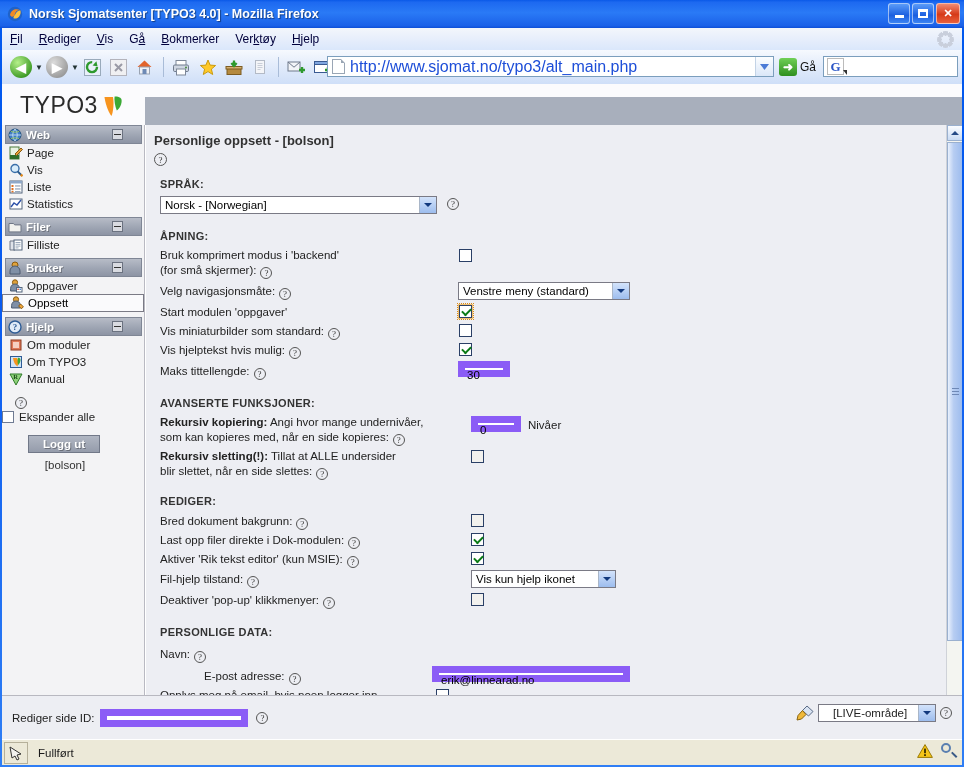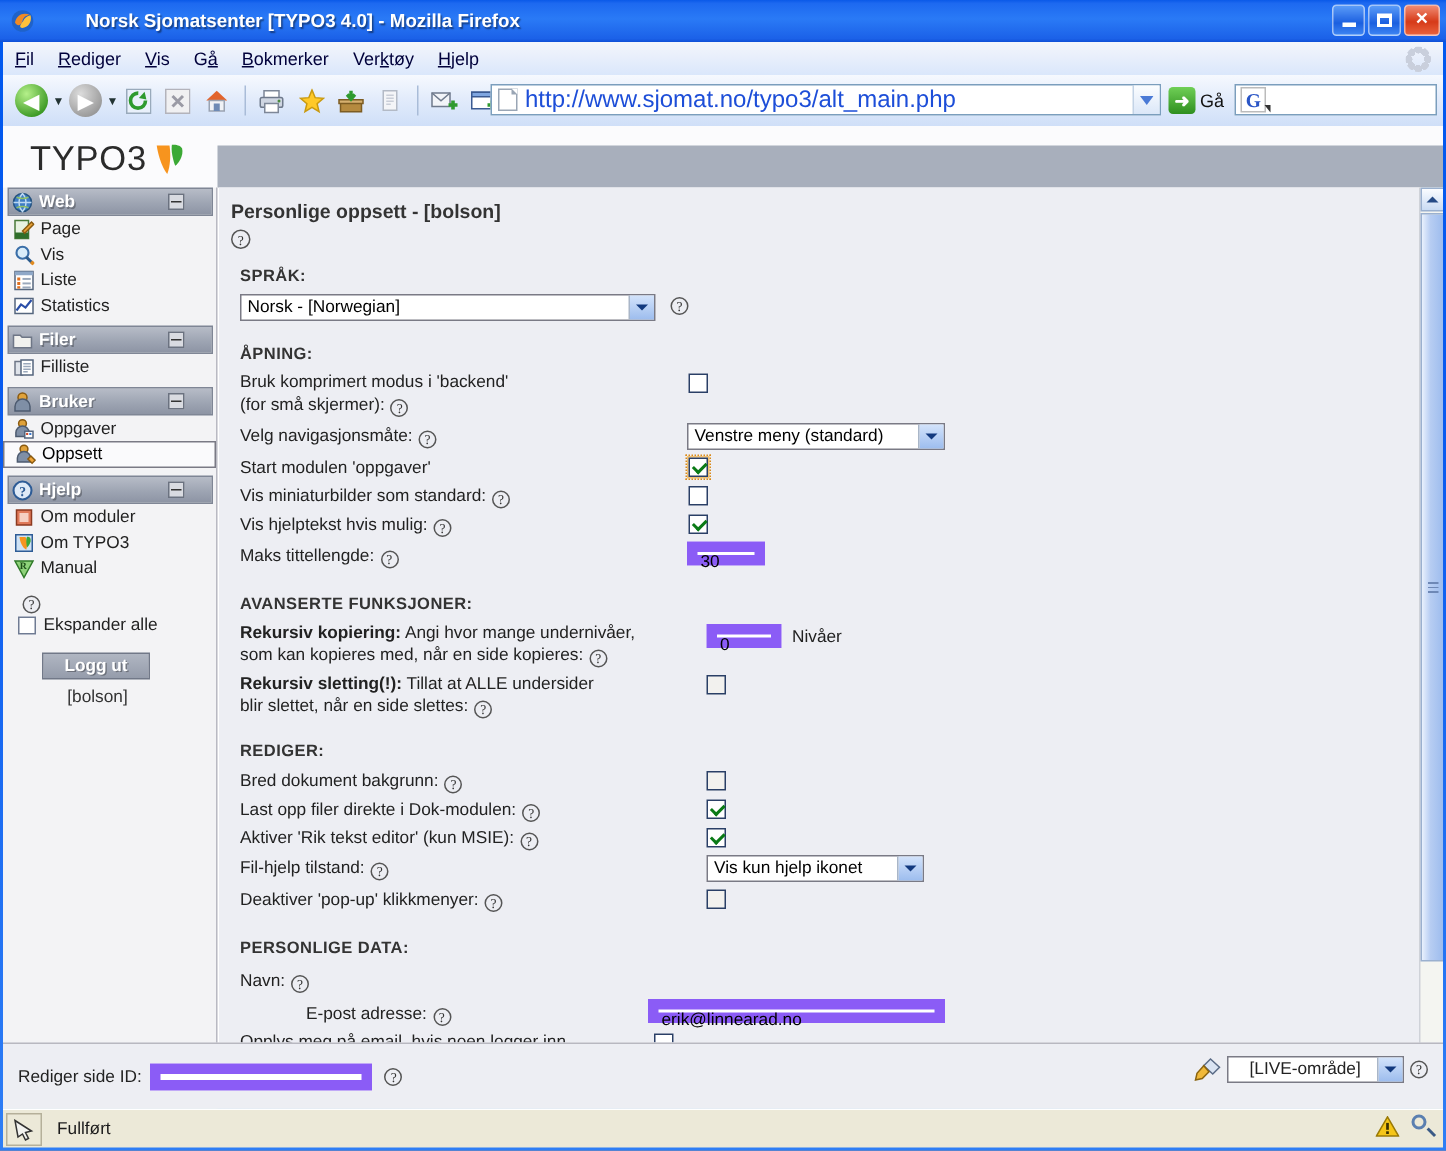--- a/index.html
+++ b/index.html
@@ -12,21 +12,21 @@
   
   #window{
     position:absolute;left:0;top:0;width:964px;height:767px;
     background:linear-gradient(180deg,#0058ee 0%,#0a5bef 40%,#2f7ef5 100%);
     box-sizing:border-box;
   }
   
   #titlebar{
     position:absolute;left:0;top:0;width:964px;height:28px;
     background:linear-gradient(180deg,#0a59e8 0%,#1d69f0 8%,#2a7af6 45%,#1b61e8 92%,#0e4fd6 100%);
-    display:flex;align-items:center;gap:28px;
+    display:flex;align-items:center;
   }
   #titlebar .ffico{
     width:16px;height:16px;margin-left:7px;margin-right:6px;position:relative;flex:0 0 auto;
   }
   #titlebar .title{
     color:#fff;font-weight:bold;font-size:12.5px;
     text-shadow:1px 1px 1px rgba(0,0,0,.45);
     white-space:nowrap;
   }
   #winbtns{position:absolute;right:4px;top:3px;display:flex;gap:2px;}
@@ -121,21 +121,21 @@
     border:1px solid #7f8695;box-sizing:border-box;position:relative;}
   .sec .si{width:14px;height:14px;margin:0 4px 0 2px;flex:0 0 auto;}
   .sec .st{color:#fff;font-weight:bold;font-size:11.5px;text-shadow:1px 1px 0 rgba(0,0,0,.28);}
   .sec .collapse{position:absolute;right:18px;top:3px;width:11px;height:11px;background:#d9dbe1;
     border:1px solid #6b7280;display:flex;align-items:center;justify-content:center;box-sizing:border-box;}
   .sec .collapse i{display:block;width:7px;height:1px;background:#333;}
   .mitem{height:17px;display:flex;align-items:center;padding-left:7px;font-size:11.5px;color:#222;}
   .mitem.sel{background:#fafafc;}
   .mitem .mi{width:14px;height:14px;margin-right:4px;flex:0 0 auto;}
   .sp{height:5px;}
-  #expander{display:flex;align-items:flex-start;padding-left:10px;font-size:11.5px;color:#222;margin-top:2px;}
+  #expander{display:flex;align-items:flex-start;font-size:11.5px;color:#222;margin-top:2px;}
   #expander .cb{width:12px;height:12px;background:#fff;border:1px solid #6f7b93;margin-right:5px;box-sizing:border-box;}
   #helpq{margin:6px 0 0 9px;}
   #logoutwrap{margin-top:12px;text-align:center;padding-right:18px;}
   #logoutbtn{display:inline-block;padding:2px 14px;font-size:11.5px;color:#fff;font-weight:bold;
     background:linear-gradient(180deg,#b0b6c2,#959cab);border:1px solid #717888;
     text-shadow:1px 1px 0 rgba(0,0,0,.3);}
   #usernm{text-align:center;padding-right:16px;margin-top:6px;font-size:11.5px;color:#333;}
 
   
   #main{position:absolute;left:144px;top:41px;width:800px;height:570px;background:#edeef3;

